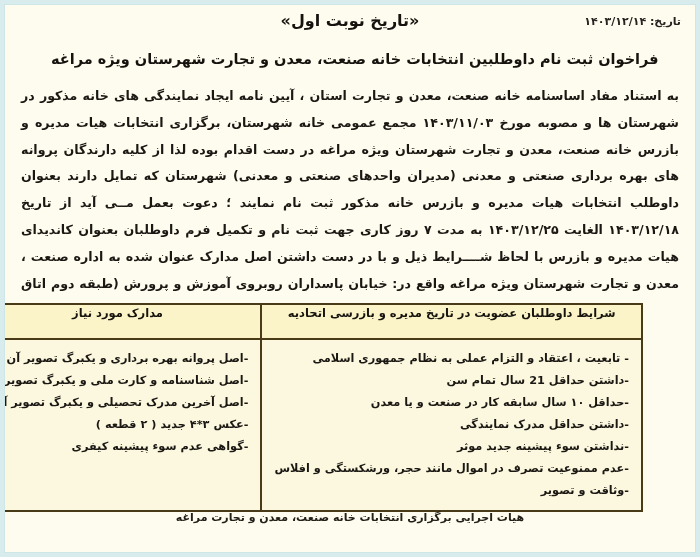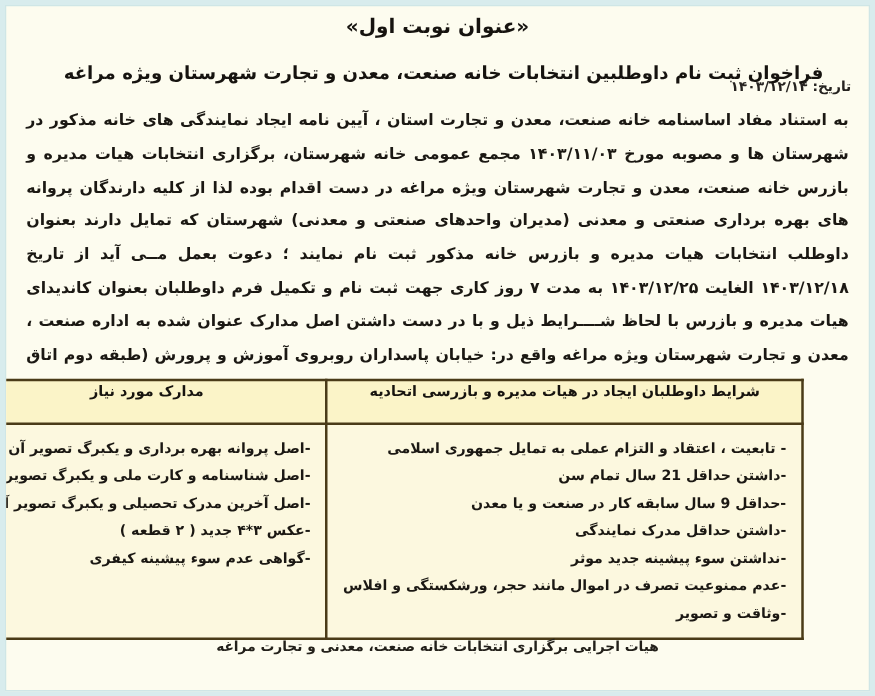--- a/index.html
+++ b/index.html
@@ -31,21 +31,21 @@
     position: absolute;
     top: 8px;
     right: 14px;
     text-align: right;
     direction: rtl;
     color: #262320;
     font-size: 11px;
     font-weight: bold;
     line-height: 1.65;
   }
-  .meta div { white-space: nowrap; margin-top: 48px; }
+  .meta div { white-space: nowrap; }
 
   
   .doc-title {
     position: absolute;
     top: 6px;
     left: 0;
     width: 100%;
     text-align: center;
     font-size: 16px;
     font-weight: bold;
@@ -149,56 +149,56 @@
 </style>
 </head>
 <body>
 
 <div class="page">
 
   <div class="meta">
     <div>تاریخ: ۱۴۰۳/۱۲/۱۴</div>
   </div>
 
-  <div class="doc-title">«عنوان نوبت اول»</div>
+  <div class="doc-title">«تاریخ نوبت اول»</div>
 
   <div class="doc-heading">فراخوان ثبت نام داوطلبین انتخابات خانه صنعت، معدن و تجارت شهرستان ویژه مراغه</div>
 
   <div class="body-text">
     <p>به استناد مفاد اساسنامه خانه صنعت، معدن و تجارت استان ، آیین نامه ایجاد نمایندگی های خانه مذکور در شهرستان ها و مصوبه مورخ ۱۴۰۳/۱۱/۰۳ مجمع عمومی خانه شهرستان، برگزاری انتخابات هیات مدیره و بازرس خانه صنعت، معدن و تجارت شهرستان ویژه مراغه در دست اقدام بوده لذا از کلیه دارندگان پروانه های بهره برداری صنعتی و معدنی (مدیران واحدهای صنعتی و معدنی) شهرستان که تمایل دارند بعنوان داوطلب انتخابات هیات مدیره و بازرس خانه مذکور ثبت نام نمایند ؛ دعوت بعمل مــی آید از تاریخ ۱۴۰۳/۱۲/۱۸ الغایت ۱۴۰۳/۱۲/۲۵ به مدت ۷ روز کاری جهت ثبت نام و تکمیل فرم داوطلبان بعنوان کاندیدای هیات مدیره و بازرس با لحاظ شــــرایط ذیل و با در دست داشتن اصل مدارک عنوان شده به اداره صنعت ، معدن و تجارت شهرستان ویژه مراغه واقع در: خیابان پاسداران روبروی آموزش و پرورش (طبقه دوم اتاق ۲۰۳) مراجعه نمایند.</p>
   </div>
 
   <table class="req-table">
     <thead>
       <tr>
-        <th>شرایط داوطلبان ایجاد در هیات مدیره و بازرسی اتحادیه</th>
+        <th>شرایط داوطلبان عضویت در تاریخ مدیره و بازرسی اتحادیه</th>
         <th>مدارک مورد نیاز</th>
       </tr>
     </thead>
     <tbody>
       <tr>
         <td>
           <ul class="req-list">
-            <li>- تابعیت ، اعتقاد و التزام عملی به تمایل جمهوری اسلامی</li>
+            <li>- تابعیت ، اعتقاد و التزام عملی به نظام جمهوری اسلامی</li>
             <li>-داشتن حداقل 21 سال تمام سن</li>
-            <li>-حداقل 9 سال سابقه کار در صنعت و یا معدن</li>
+            <li>-حداقل ۱۰ سال سابقه کار در صنعت و یا معدن</li>
             <li>-داشتن حداقل مدرک نمایندگی</li>
             <li>-نداشتن سوء پیشینه جدید موثر</li>
             <li>-عدم ممنوعیت تصرف در اموال مانند حجر، ورشکستگی و افلاس</li>
             <li>-وثاقت و تصویر</li>
           </ul>
         </td>
         <td>
           <ul class="req-list">
             <li>-اصل پروانه بهره برداری و یکبرگ تصویر آن</li>
             <li>-اصل شناسنامه و کارت ملی و یکبرگ تصویر آن</li>
             <li>-اصل آخرین مدرک تحصیلی و یکبرگ تصویر آن</li>
             <li>-عکس ۳*۴ جدید ( ۲ قطعه )</li>
             <li>-گواهی عدم سوء پیشینه کیفری</li>
           </ul>
         </td>
       </tr>
     </tbody>
   </table>
 
-  <div class="doc-footer">هیات اجرایی برگزاری انتخابات خانه صنعت، معدنی و تجارت مراغه</div>
+  <div class="doc-footer">هیات اجرایی برگزاری انتخابات خانه صنعت، معدن و تجارت مراغه</div>
 
 </div>
 
 </body></html>

